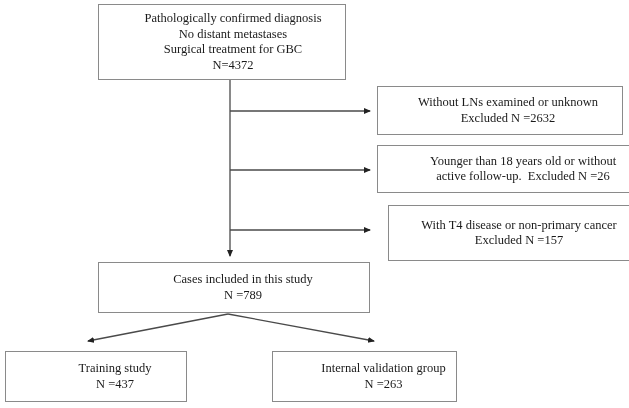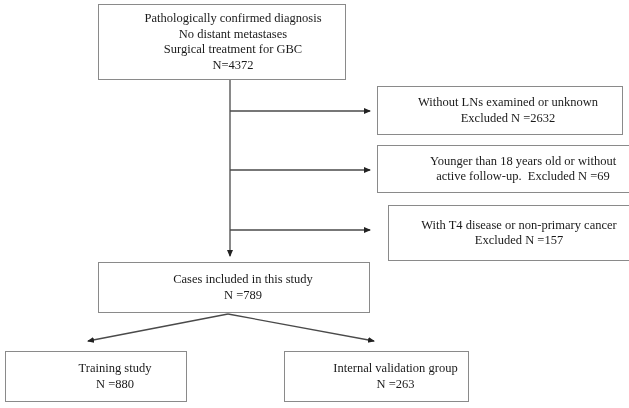--- a/index.html
+++ b/index.html
@@ -32,21 +32,21 @@
     color: #1a1a1a;
     white-space: pre;
     padding-left: 22px;
   }
   #node-source   { left: 98px;  top: 4px;   width: 248px; height: 76px; }
   #node-excl-1   { left: 377px; top: 86px;  width: 246px; height: 49px; }
   #node-excl-2   { left: 377px; top: 145px; width: 276px; height: 48px; }
   #node-excl-3   { left: 388px; top: 205px; width: 246px; height: 56px; }
   #node-included { left: 98px;  top: 262px; width: 272px; height: 51px; }
   #node-training { left: 5px;   top: 351px; width: 182px; height: 51px; }
-  #node-validation { left: 284px; top: 351px; width: 185px; height: 51px; }
+  #node-validation { left: 272px; top: 351px; width: 185px; height: 51px; }
   #node-excl-1 .line, #node-excl-2 .line, #node-excl-3 .line { padding-left: 16px; }
   #node-included .line { padding-left: 18px; }
   #node-training .line, #node-validation .line { padding-left: 38px; }
   #connectors {
     position: absolute;
     left: 0; top: 0;
     width: 629px;
     height: 408px;
     z-index: 1;
   }
@@ -80,36 +80,36 @@
     <div class="line">N=4372</div>
   </div>
 
   <div class="node" id="node-excl-1">
     <div class="line">Without LNs examined or unknown</div>
     <div class="line">Excluded N =2632</div>
   </div>
 
   <div class="node" id="node-excl-2">
     <div class="line">Younger than 18 years old or without</div>
-    <div class="line">active follow-up.  Excluded N =69</div>
+    <div class="line">active follow-up.  Excluded N =26</div>
   </div>
 
   <div class="node" id="node-excl-3">
     <div class="line">With T4 disease or non-primary cancer</div>
     <div class="line">Excluded N =157</div>
   </div>
 
   <div class="node" id="node-included">
     <div class="line">Cases included in this study</div>
     <div class="line">N =789</div>
   </div>
 
   <div class="node" id="node-training">
     <div class="line">Training study</div>
-    <div class="line">N =880</div>
+    <div class="line">N =437</div>
   </div>
 
   <div class="node" id="node-validation">
     <div class="line">Internal validation group</div>
     <div class="line">N =263</div>
   </div>
 
 </div>
 
 </body></html>

